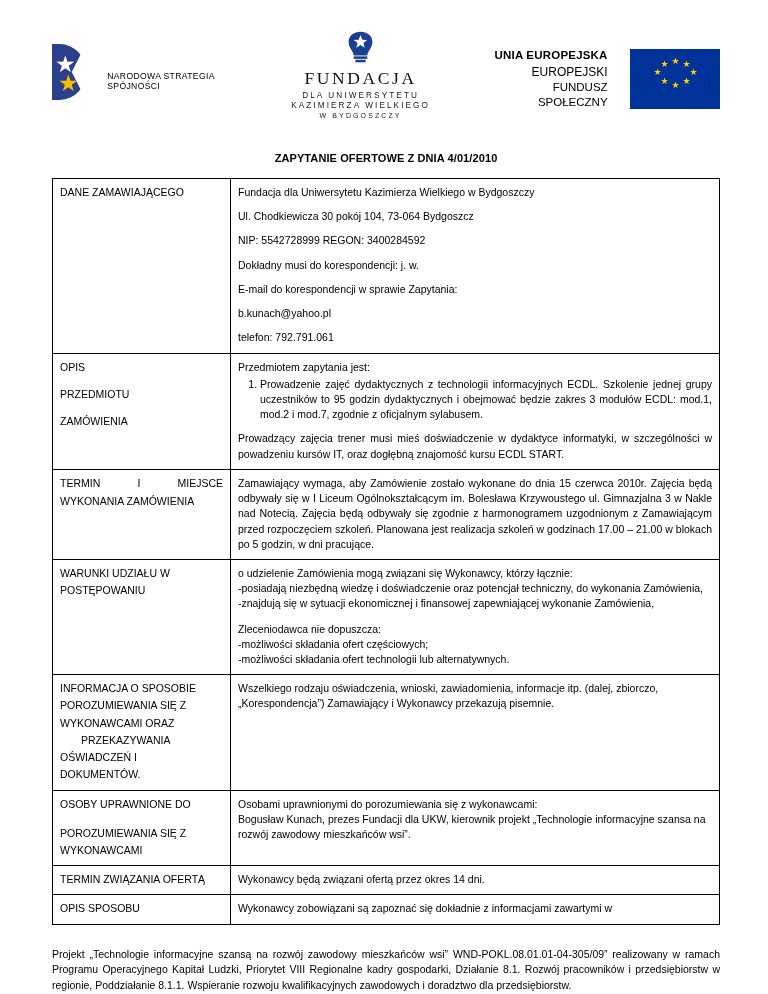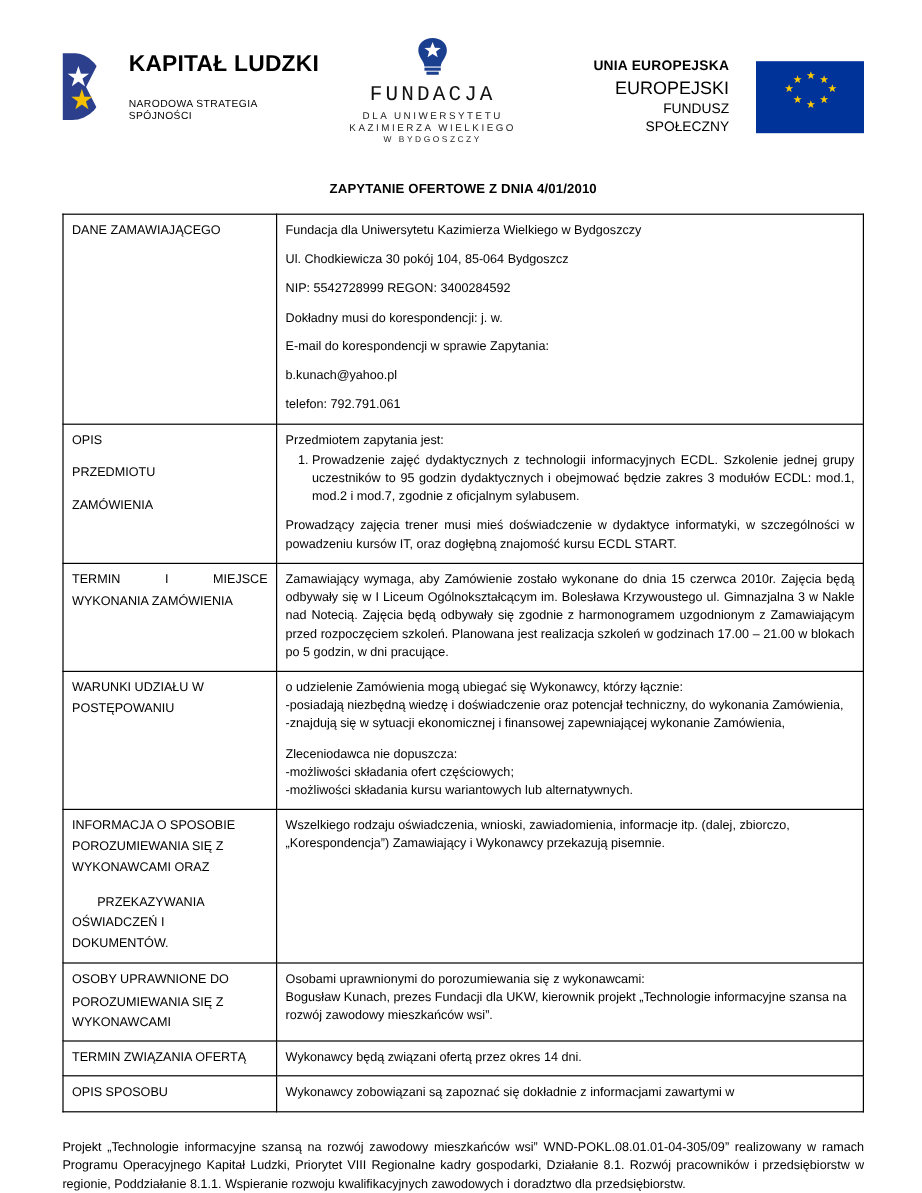--- a/index.html
+++ b/index.html
@@ -82,21 +82,21 @@
     padding-top: 4px;
     width: 190px;
   }
   .fund-crest {
     height: 34px;
     margin-bottom: 2px;
   }
   .fund-name {
     font-size: 17.5px;
     letter-spacing: 2.6px;
-    font-family: Liberation Mono, monospace;
+    font-family: Liberation Serif, serif;
     color: #111;
     line-height: 1;
   }
   .fund-l2 {
     font-size: 8.2px;
     letter-spacing: 2.1px;
     margin-top: 3px;
     color: #222;
   }
   .fund-l3 {
@@ -117,21 +117,21 @@
     align-items: center;
     gap: 22px;
     padding-top: 22px;
     margin-left: 28px;
   }
   .ue-text {
     text-align: right;
     line-height: 1.35;
   }
   .ue-l1 { font-size: 11.5px; font-weight: bold; letter-spacing: .2px; }
-  .ue-l2 { font-size: 15px; }
+  .ue-l2 { font-size: 12px; }
   .ue-l3 { font-size: 11.5px; }
   .ue-flag {
     width: 92px;
     height: 60px;
     background: #003399;
     position: relative;
   }
   .ue-flag span {
     position: absolute;
     color: #FFCC00;
@@ -195,21 +195,20 @@
 
   <div class="header">
 
     <div class="logo-kl">
       <div class="kl-star-mark">
         <div class="blue-arc"></div>
         <div class="star-white">★</div>
         <div class="star-yellow">★</div>
       </div>
       <div class="kl-text">
-        <div class="kl-title">KAPITAŁ LUDZKI</div>
         <div class="kl-sub">NARODOWA STRATEGIA SPÓJNOŚCI</div>
       </div>
     </div>
 
     <div class="logo-fundacja">
       <svg class="fund-crest" viewBox="0 0 60 40">
         <path d="M30 2 C22 2 16 7 16 14 C16 21 22 25 22 30 L38 30 C38 25 44 21 44 14 C44 7 38 2 30 2 Z" fill="#1a3f8f"></path>
         <path d="M30 6 L32.2 11.5 L38 11.8 L33.4 15.3 L35 20.8 L30 17.6 L25 20.8 L26.6 15.3 L22 11.8 L27.8 11.5 Z" fill="#ffffff"></path>
         <rect x="22" y="31" width="16" height="3" fill="#1a3f8f"></rect>
         <rect x="24" y="35" width="12" height="3" fill="#1a3f8f"></rect>
@@ -243,21 +242,21 @@
 
   <table class="main">
     <tbody>
 
       <tr>
         <td class="label">
           <div class="label-line">DANE ZAMAWIAJĄCEGO</div>
         </td>
         <td>
           <p>Fundacja dla Uniwersytetu Kazimierza Wielkiego w Bydgoszczy</p>
-          <p>Ul. Chodkiewicza 30 pokój 104, 85-064 Bydgoszcz</p>
+          <p>Ul. Chodkiewicza 30 pokój 104, 73-064 Bydgoszcz</p>
           <p>NIP: 5542728999   REGON: 3400284592</p>
           <p>Dokładny musi do korespondencji: j. w.</p>
           <p>E-mail do korespondencji w sprawie Zapytania:</p>
           <p>b.kunach@yahoo.pl</p>
           <p>telefon: 792.791.061</p>
         </td>
       </tr>
 
       <tr>
         <td class="label">
@@ -287,46 +286,46 @@
           <p class="just">Zamawiający wymaga, aby Zamówienie zostało wykonane do dnia 15 czerwca 2010r. Zajęcia będą odbywały się w I Liceum Ogólnokształcącym im. Bolesława Krzywoustego ul. Gimnazjalna 3 w Nakle nad Notecią. Zajęcia będą odbywały się zgodnie z harmonogramem uzgodnionym z Zamawiającym przed rozpoczęciem szkoleń. Planowana jest realizacja szkoleń w godzinach 17.00 – 21.00 w blokach po 5 godzin, w dni pracujące.</p>
         </td>
       </tr>
 
       <tr>
         <td class="label">
           <div class="label-line" style="margin-bottom:2px;">WARUNKI UDZIAŁU W</div>
           <div class="label-line">POSTĘPOWANIU</div>
         </td>
         <td>
-          <p class="tight">o udzielenie Zamówienia mogą ubiegać się Wykonawcy, którzy łącznie:</p>
+          <p class="tight">o udzielenie Zamówienia mogą związani się Wykonawcy, którzy łącznie:</p>
           <p class="tight">-posiadają niezbędną wiedzę i doświadczenie oraz potencjał techniczny, do wykonania Zamówienia,</p>
           <p class="just">-znajdują się w sytuacji ekonomicznej i finansowej zapewniającej wykonanie Zamówienia,</p>
           <p class="tight" style="margin-top:10px;">Zleceniodawca nie dopuszcza:</p>
           <p class="tight">-możliwości składania ofert częściowych;</p>
-          <p class="tight">-możliwości składania kursu wariantowych lub alternatywnych.</p>
+          <p class="tight">-możliwości składania ofert technologii lub alternatywnych.</p>
         </td>
       </tr>
 
       <tr>
         <td class="label">
           <div class="label-line" style="margin-bottom:2px;">INFORMACJA O SPOSOBIE</div>
           <div class="label-line" style="margin-bottom:2px;">POROZUMIEWANIA SIĘ Z</div>
-          <div class="label-line" style="margin-bottom:14px;">WYKONAWCAMI ORAZ</div>
+          <div class="label-line" style="margin-bottom:2px;">WYKONAWCAMI ORAZ</div>
           <div class="label-line" style="margin-bottom:2px;margin-left:21px;">PRZEKAZYWANIA</div>
           <div class="label-line" style="margin-bottom:2px;">OŚWIADCZEŃ I</div>
           <div class="label-line">DOKUMENTÓW.</div>
         </td>
         <td>
           <p>Wszelkiego rodzaju oświadczenia, wnioski, zawiadomienia, informacje itp. (dalej, zbiorczo, „Korespondencja”) Zamawiający i Wykonawcy przekazują pisemnie.</p>
         </td>
       </tr>
 
       <tr>
         <td class="label">
-          <div class="label-line" style="margin-bottom:4px;">OSOBY UPRAWNIONE DO</div>
+          <div class="label-line" style="margin-bottom:14px;">OSOBY UPRAWNIONE DO</div>
           <div class="label-line" style="margin-bottom:2px;">POROZUMIEWANIA SIĘ Z</div>
           <div class="label-line">WYKONAWCAMI</div>
         </td>
         <td>
           <p class="tight">Osobami uprawnionymi do porozumiewania się z wykonawcami:</p>
           <p class="tight">Bogusław Kunach, prezes Fundacji dla UKW, kierownik projekt „Technologie informacyjne szansa na rozwój zawodowy mieszkańców wsi”.</p>
         </td>
       </tr>
 
       <tr>

